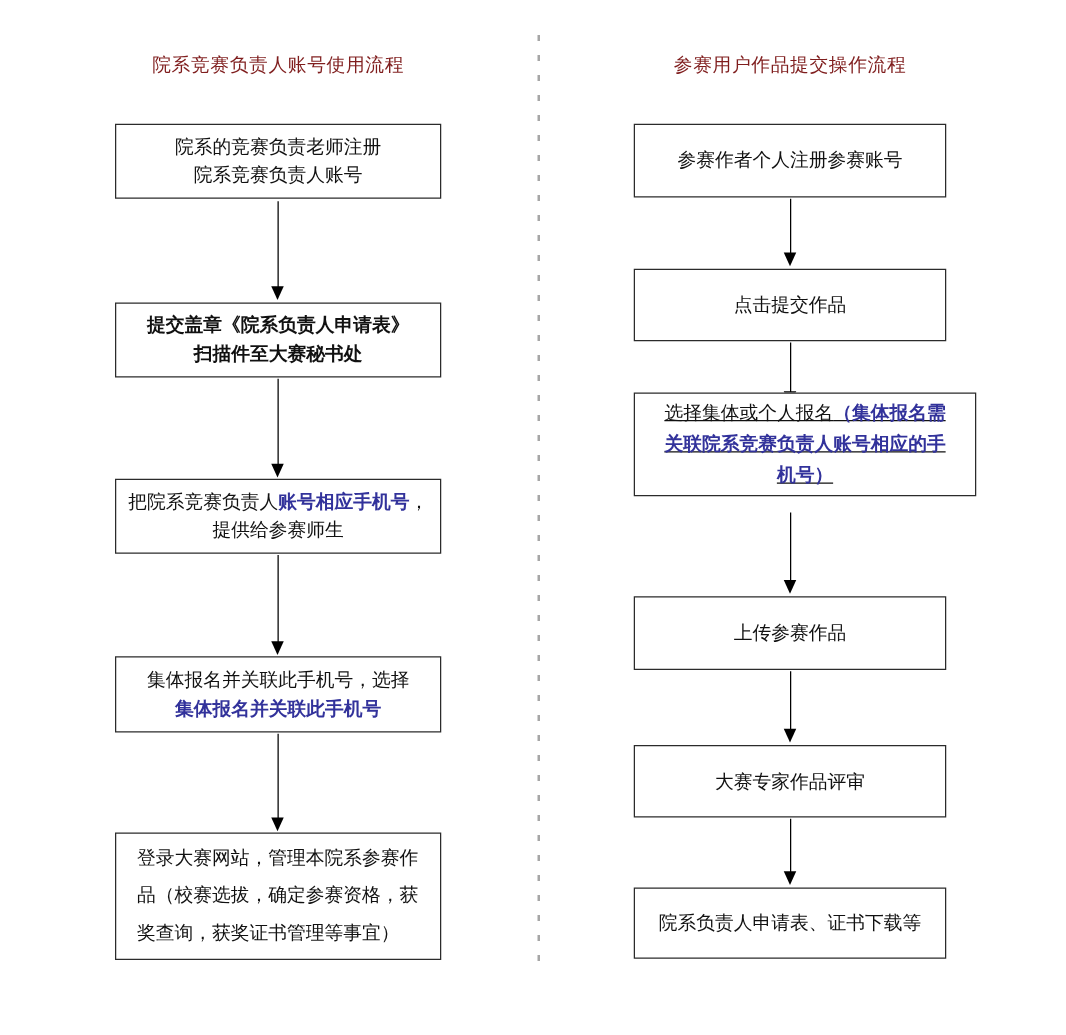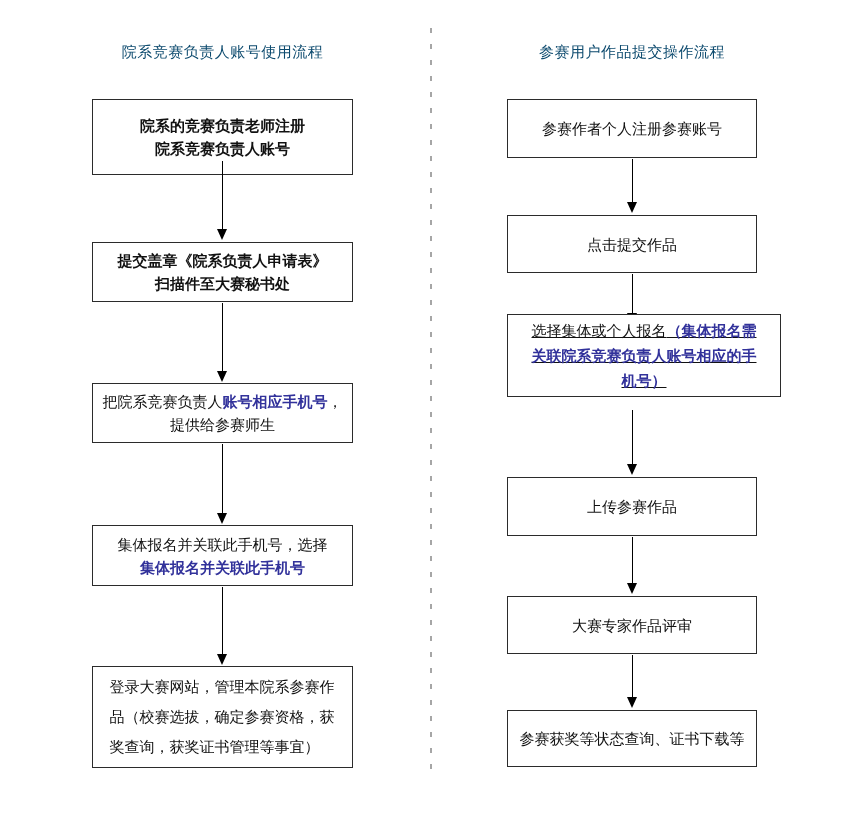--- a/index.html
+++ b/index.html
@@ -18,21 +18,21 @@
     background: #ffffff;
     overflow: hidden;
     font-size: 15px;
   }
   .flow-title {
     position: absolute;
     top: 43px;
     text-align: center;
     font-size: 15px;
     letter-spacing: 0.5px;
-    color: #0c4a6e;
+    color: #7f1d1d;
     white-space: nowrap;
   }
   .divider {
     position: absolute;
     left: 430px;
     top: 28px;
     width: 2px;
     height: 744px;
     background: repeating-linear-gradient(
       to bottom,
@@ -101,21 +101,21 @@
 </style>
 </head>
 <body>
 
 <div class="canvas">
 
   <div class="divider"></div>
 
   <div class="flow-title" style="left:92px; width:261px;">院系竞赛负责人账号使用流程</div>
 
-  <div class="box" style="left:92px; top:99px; width:261px; height:76px;font-weight:bold;">
+  <div class="box" style="left:92px; top:99px; width:261px; height:60px;">
     <span class="bline">院系的竞赛负责老师注册</span>
     <span class="bline">院系竞赛负责人账号</span>
   </div>
 
   <div class="arrow" style="left:217px; top:161px; height:79px;">
     <span class="shaft"></span>
     <span class="head"></span>
   </div>
 
   <div class="box" style="left:92px; top:242px; width:261px; height:60px;font-weight:bold;">
@@ -197,16 +197,16 @@
   <div class="box" style="left:507px; top:596px; width:250px; height:58px;align-items:center;">
     <span class="bline">大赛专家作品评审</span>
   </div>
 
   <div class="arrow" style="left:627px; top:655px; height:53px;">
     <span class="shaft"></span>
     <span class="head"></span>
   </div>
 
   <div class="box" style="left:507px; top:710px; width:250px; height:57px;">
-    <span class="bline">参赛获奖等状态查询、证书下载等</span>
+    <span class="bline">院系负责人申请表、证书下载等</span>
   </div>
 
 </div>
 
 </body></html>

